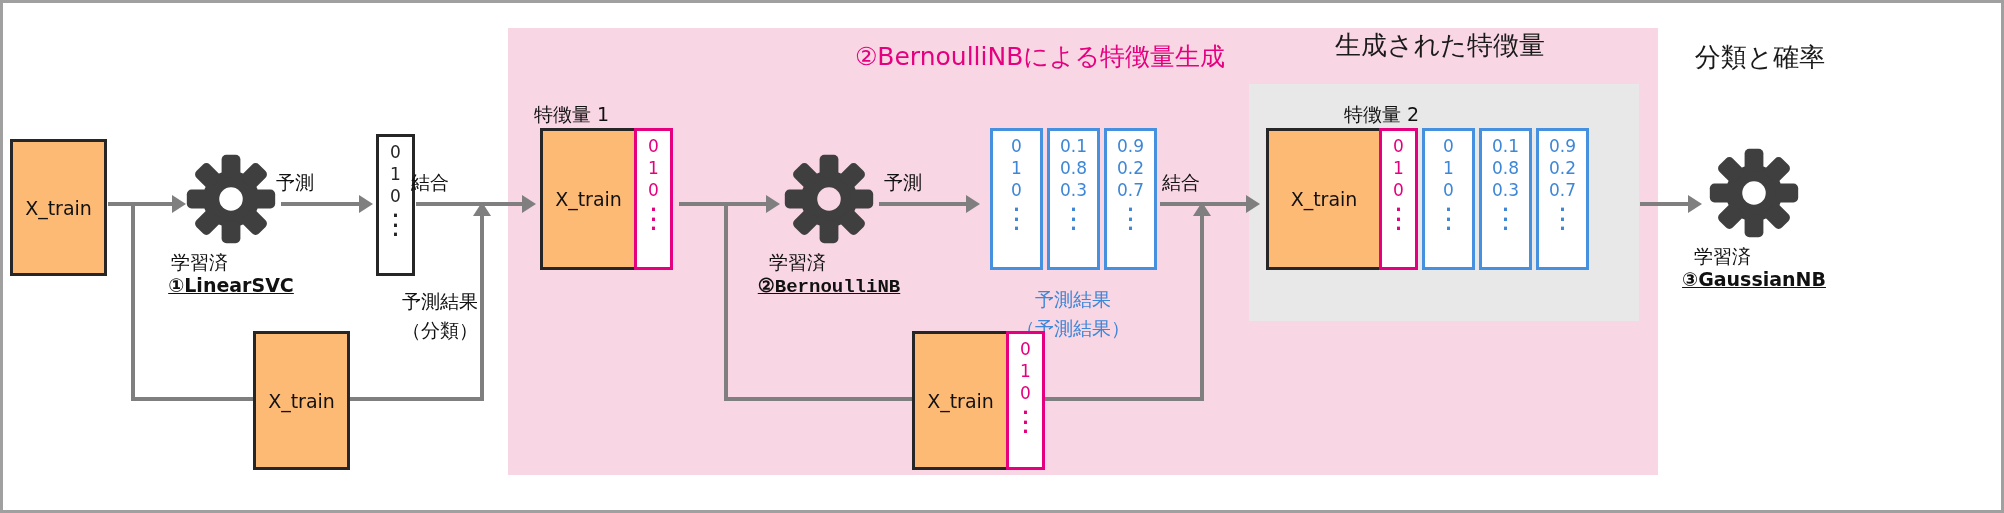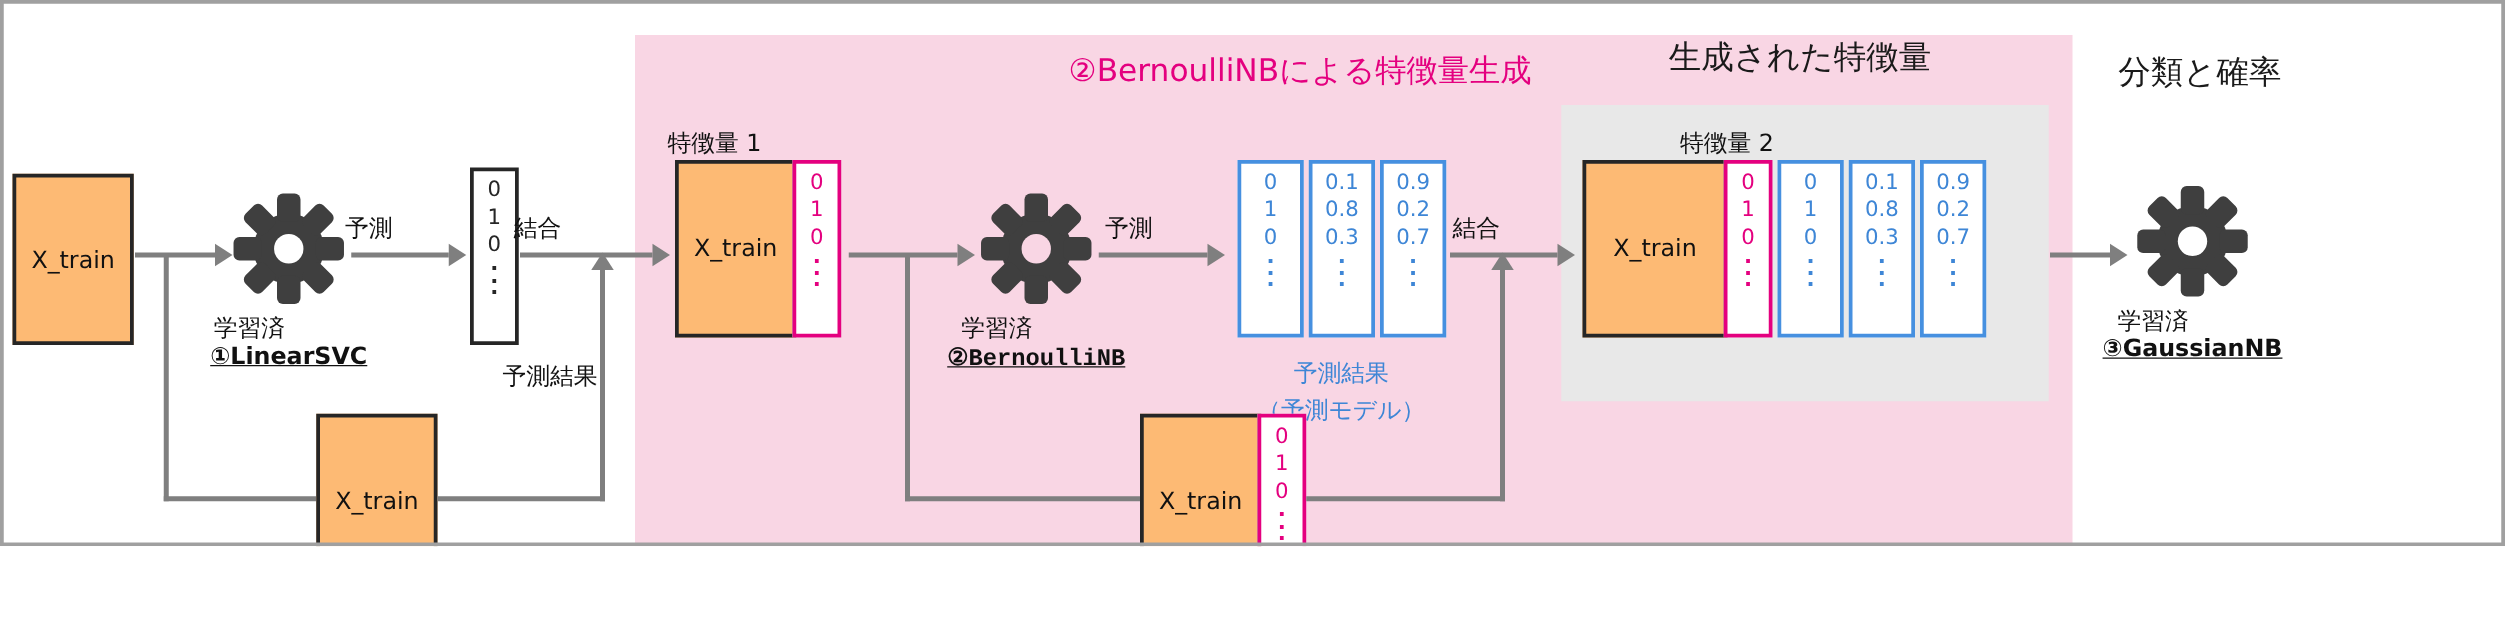--- a/index.html
+++ b/index.html
@@ -1,17 +1,17 @@
 <!DOCTYPE html>
 <html><head>
 <meta charset="utf-8">
 <style>
   * { margin:0; padding:0; box-sizing:border-box; }
   body { font-family:"DejaVu Sans","Liberation Sans",sans-serif; background:#fff; }
-  .canvas { position:relative; width:2004px; height:437px; background:#fff; overflow:hidden; }
+  .canvas { position:relative; width:2004px; height:513px; background:#fff; overflow:hidden; }
   .frame { position:absolute; inset:0; border:3px solid #a0a0a0; pointer-events:none; z-index:50; }
   .region { position:absolute; }
   .region.pink { background:#f9d6e4; }
   .region.gray { background:#e8e8e8; }
   .box { position:absolute; background:#fdba74; border:3px solid #262626; display:flex; align-items:center; justify-content:center; font-size:19px; color:#111; }
   .col { position:absolute; background:#fff; display:flex; flex-direction:column; align-items:center; padding-top:5px; font-size:17px; }
   .col.pinkc { border:3px solid #e4007f; color:#e4007f; }
   .col.bluec { border:3px solid #4690e0; color:#3e86d6; }
   .col.blackc { border:3px solid #262626; color:#262626; }
   .cell { line-height:1.28; }
@@ -74,20 +74,21 @@
   <div class="col blackc" style="left:376px; top:134px; width:39px; height:142px;">
       <div class="cell">0</div>
       <div class="cell">1</div>
       <div class="cell">0</div>
       <div class="cell dot">.</div>
       <div class="cell dot">.</div>
       <div class="cell dot">.</div>
     </div>
   <div class="caption" style="left:355px; top:287px; width:170px;">
     <div>予測結果</div>
+    <div>（分類）</div>
   </div>
 
   <div class="label" style="left:411px; top:170px; width:90px;">結合</div>
   <div class="hline" style="left:416px; top:202px; width:106px;"></div>
   <div class="ah-r" style="left:522px; top:195px;"></div>
 
   <div class="vline" style="left:131px; top:204px; height:197px;"></div>
   <div class="hline" style="left:131px; top:397px; width:122px;"></div>
   <div class="box" style="left:253px; top:331px; width:97px; height:139px;">X_train</div>
   <div class="hline" style="left:350px; top:397px; width:134px;"></div>
@@ -153,21 +154,21 @@
   <div class="col bluec" style="left:1104px; top:128px; width:53px; height:142px;">
       <div class="cell">0.9</div>
       <div class="cell">0.2</div>
       <div class="cell">0.7</div>
       <div class="cell dot">.</div>
       <div class="cell dot">.</div>
       <div class="cell dot">.</div>
     </div>
   <div class="caption bluet" style="left:963px; top:285px; width:220px;">
     <div>予測結果</div>
-    <div>（予測モデル）</div>
+    <div>（予測結果）</div>
   </div>
 
   <div class="label" style="left:1162px; top:170px; width:90px;">結合</div>
   <div class="hline" style="left:1160px; top:202px; width:86px;"></div>
   <div class="ah-r" style="left:1246px; top:195px;"></div>
 
   <div class="vline" style="left:724px; top:204px; height:197px;"></div>
   <div class="hline" style="left:724px; top:397px; width:188px;"></div>
   <div class="box" style="left:912px; top:331px; width:97px; height:139px;">X_train</div>
   <div class="col pinkc" style="left:1006px; top:331px; width:39px; height:139px;">

